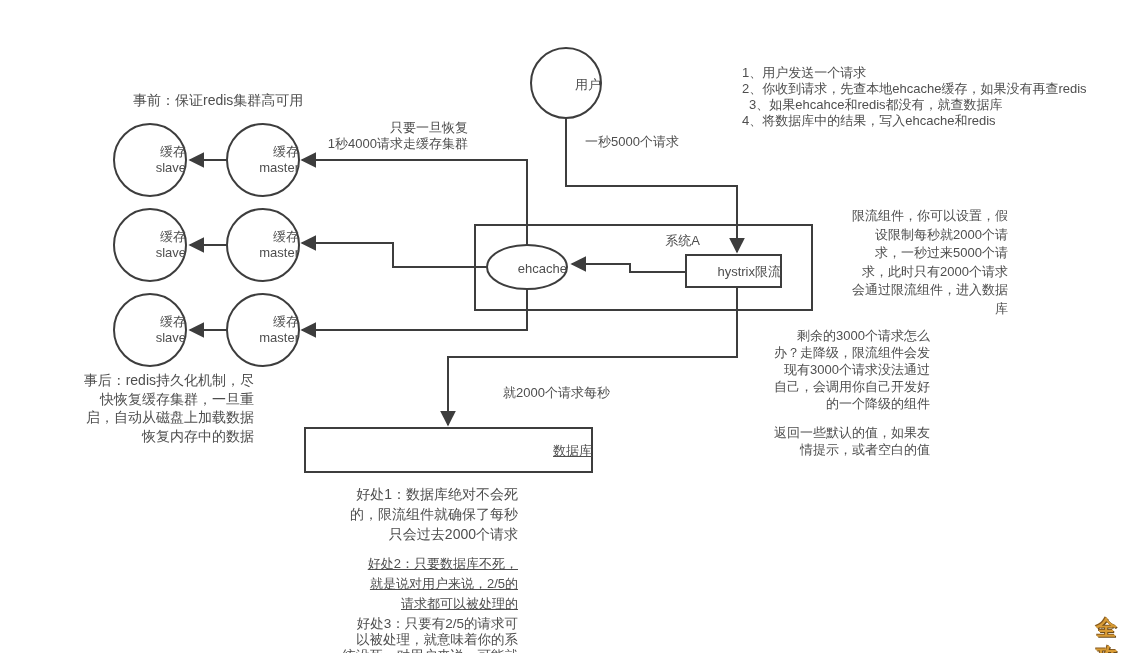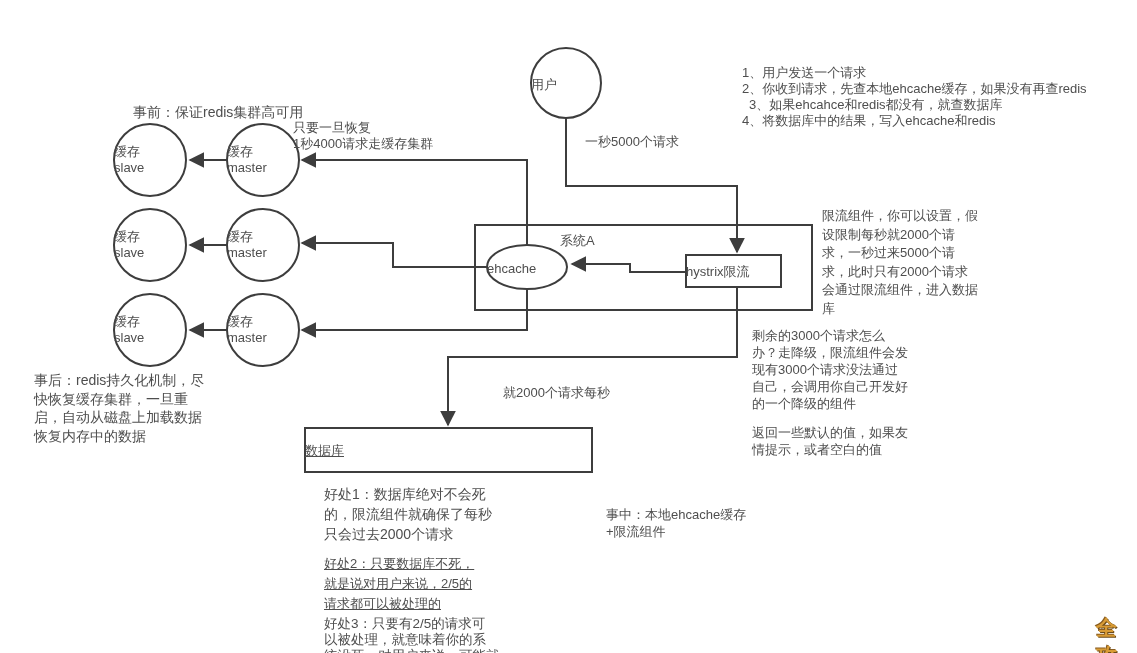--- a/index.html
+++ b/index.html
@@ -5,21 +5,21 @@
   html,body { margin:0; padding:0; background:#ffffff; }
   .canvas {
     position:relative; width:1137px; height:653px; overflow:hidden;
     background:#ffffff; font-family:"Liberation Sans", sans-serif;
   }
   .canvas svg { position:absolute; left:0; top:0; }
   .t {
     position:absolute; color:#4e4e4e; font-size:13px; line-height:17px;
     white-space:pre-line;
   }
-  .ctr { text-align:left; }
+  .ctr { text-align:right; }
   .nw { white-space:nowrap; }
   .wm {
     position:absolute; font-weight:bold; font-size:21px; letter-spacing:1px;
     color:#d89b35;
     text-shadow:1px 1px 0 #6b4a1a, -1px -1px 0 #8a5d20;
   }
 </style>
 </head>
 <body>
 
@@ -89,40 +89,38 @@
   <div class="t nw" style="left:585px; top:133px;">一秒5000个请求</div>
   <div class="t nw" style="left:483px; top:384px;margin-left:20px;">就2000个请求每秒</div>
 
   <div>
     <div class="t nw" style="left:742px; top:64px;">1、用户发送一个请求</div>
     <div class="t nw" style="left:742px; top:80px;">2、你收到请求，先查本地ehcache缓存，如果没有再查redis</div>
     <div class="t nw" style="left:742px; top:96px;margin-left:7px;">3、如果ehcahce和redis都没有，就查数据库</div>
     <div class="t nw" style="left:742px; top:112px;">4、将数据库中的结果，写入ehcache和redis</div>
   </div>
 
-  <div class="t nw" style="left:133px; top:104px; font-size:14px;">事前：保证redis集群高可用</div>
+  <div class="t nw" style="left:133px; top:92px; font-size:14px;">事前：保证redis集群高可用</div>
   <div class="t ctr" style="left:822px; top:207px; width:186px; line-height:18.5px;">限流组件，你可以设置，假
 设限制每秒就2000个请
 求，一秒过来5000个请
 求，此时只有2000个请求
 会通过限流组件，进入数据
 库</div>
   <div class="t ctr" style="left:752px; top:327px; width:178px;">剩余的3000个请求怎么
 办？走降级，限流组件会发
 现有3000个请求没法通过
 自己，会调用你自己开发好
 的一个降级的组件</div>
   <div class="t ctr" style="left:752px; top:424px; width:178px;">返回一些默认的值，如果友
 情提示，或者空白的值</div>
   <div class="t ctr" style="left:34px; top:371px; width:220px; font-size:14px; line-height:18.5px;">事后：redis持久化机制，尽
 快恢复缓存集群，一旦重
 启，自动从磁盘上加载数据
 恢复内存中的数据</div>
-  <div class="t ctr" style="left:606px; top:506px; width:154px;">事中：本地ehcache缓存
-+限流组件</div>
   <div class="t ctr" style="left:324px; top:484px; width:194px; font-size:14px; line-height:20px;">好处1：数据库绝对不会死
 的，限流组件就确保了每秒
 只会过去2000个请求</div>
   <div class="t ctr" style="left:324px; top:554px; width:194px; font-size:13px; line-height:20px;text-decoration:underline;">好处2：只要数据库不死，
 就是说对用户来说，2/5的
 请求都可以被处理的</div>
   <div class="t ctr" style="left:324px; top:616px; width:194px; font-size:13.5px; line-height:16px;">好处3：只要有2/5的请求可
 以被处理，就意味着你的系
 统没死，对用户来说，可能就</div>
 

